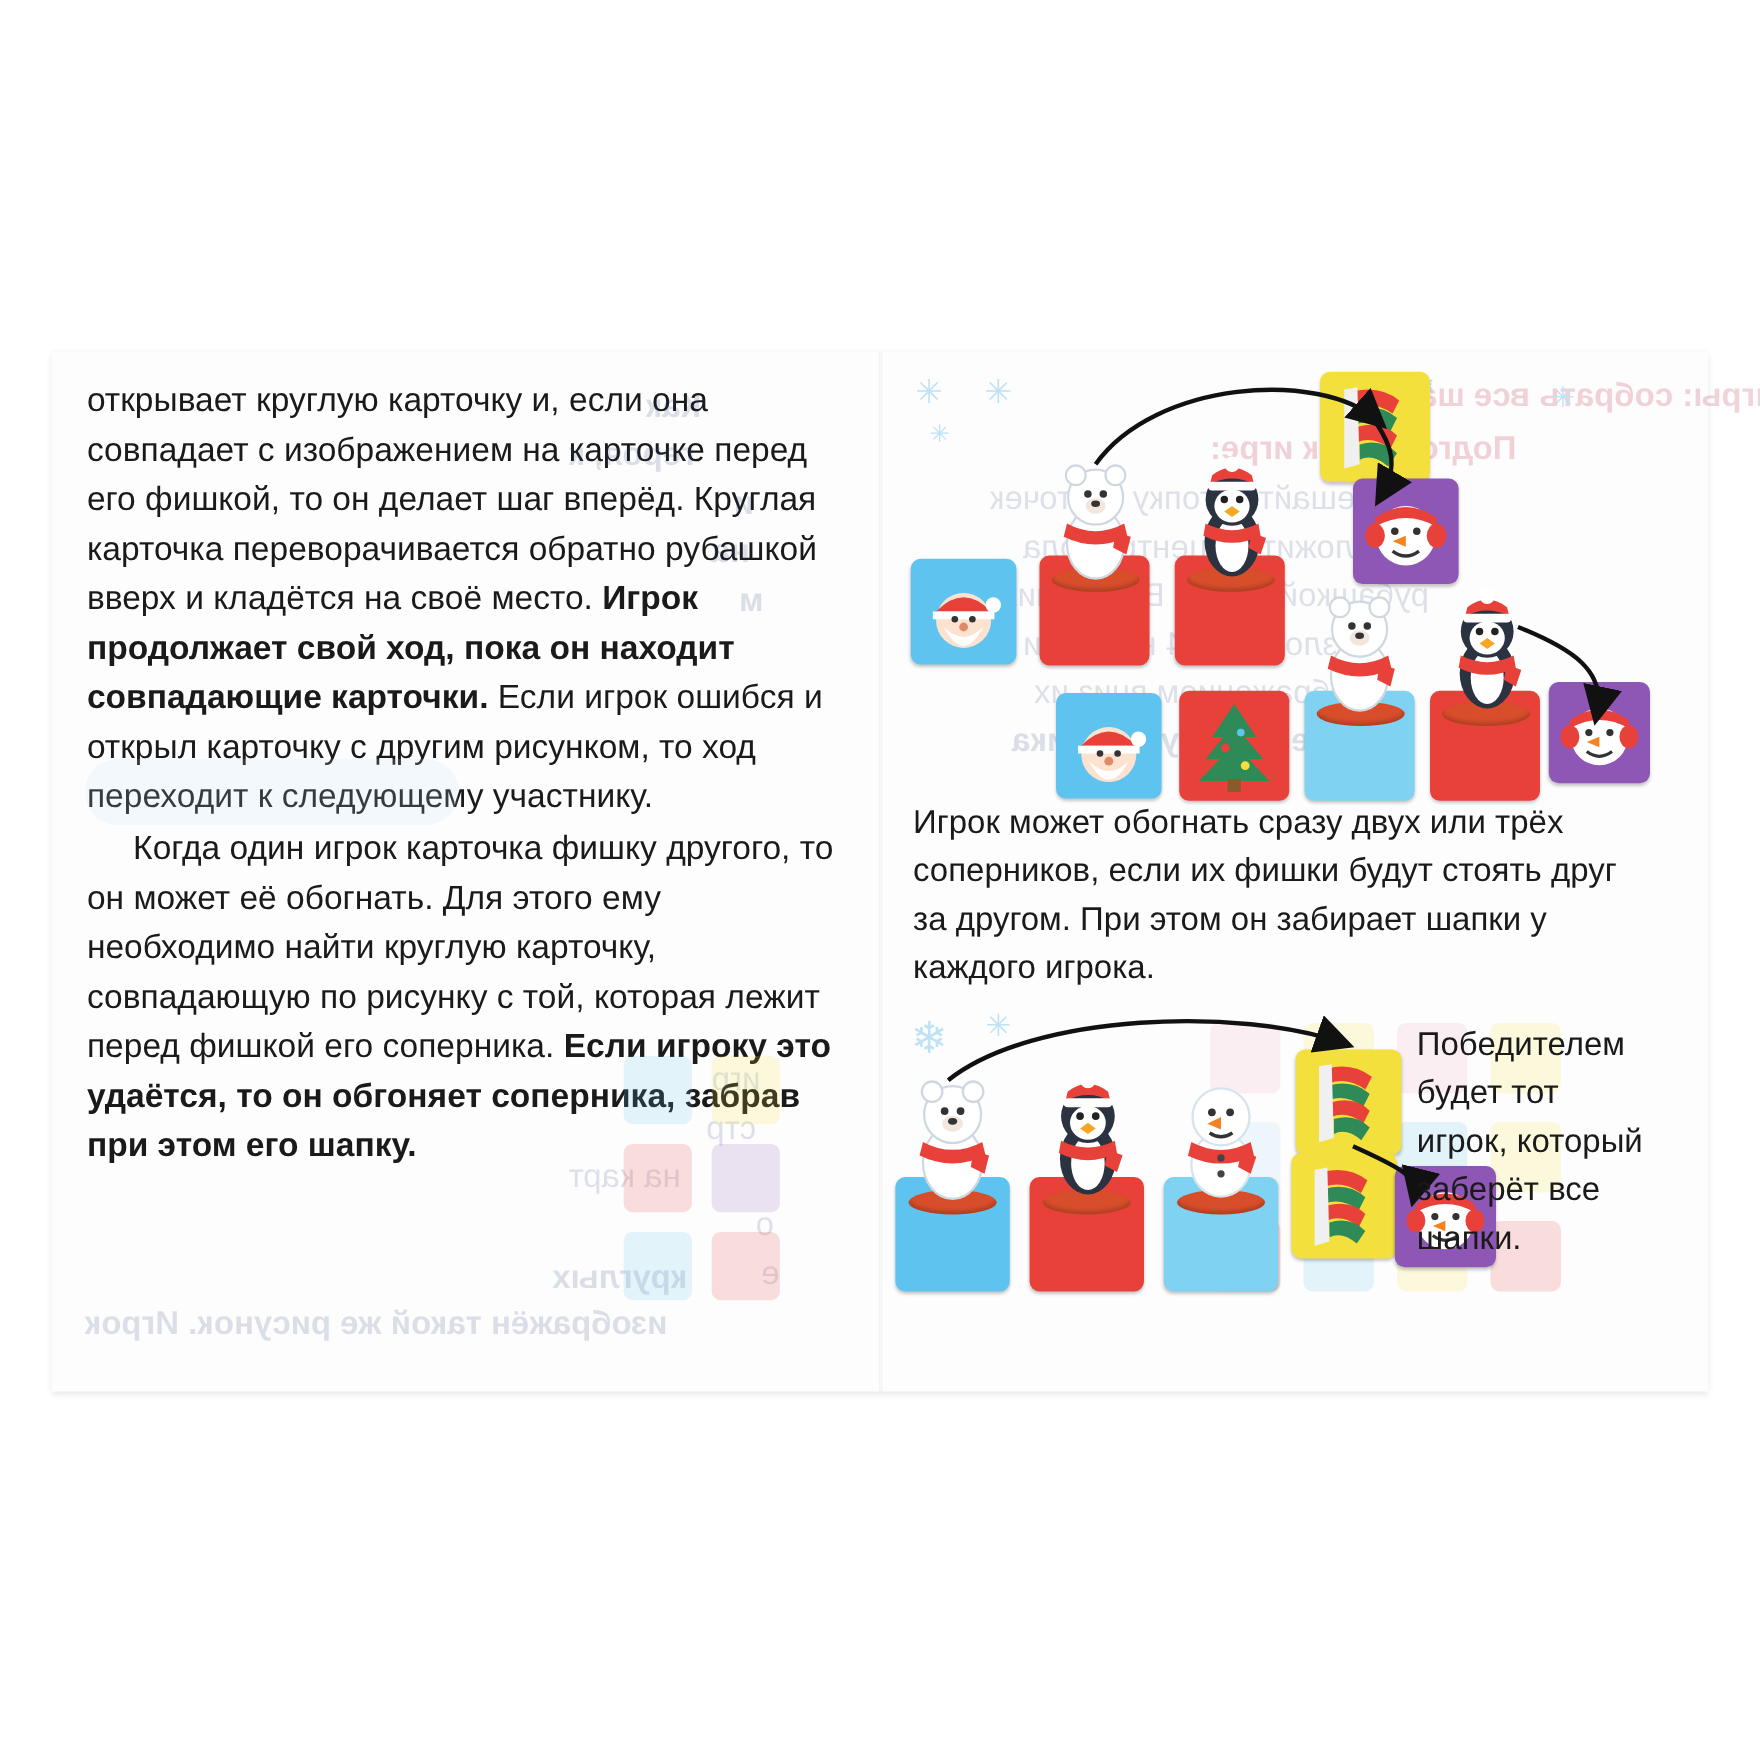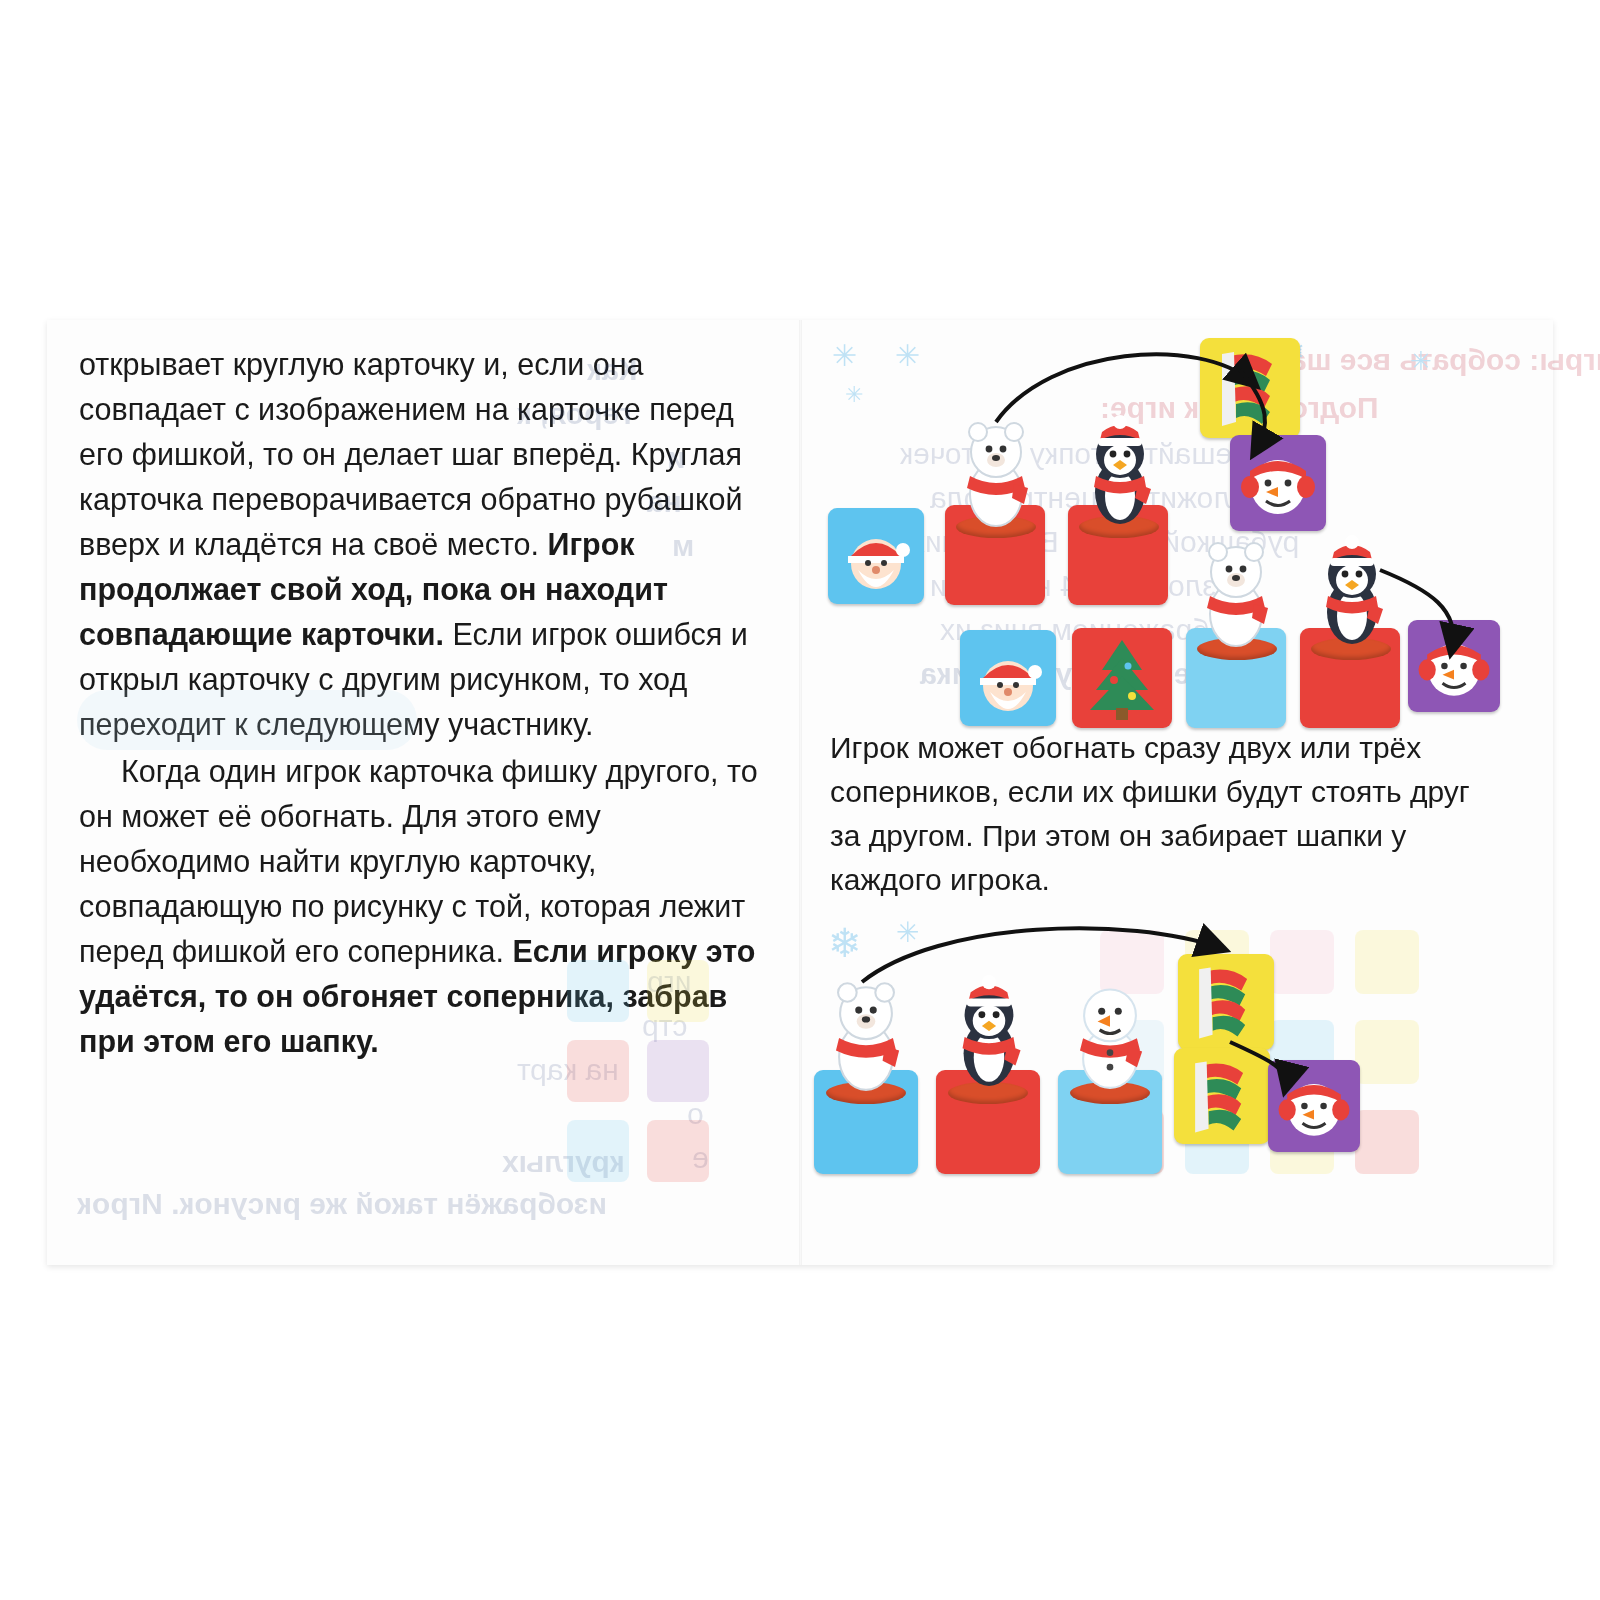--- a/index.html
+++ b/index.html
@@ -449,16 +449,17 @@
           <defs>
             <marker id="ah3" markerWidth="9" markerHeight="9" refX="6" refY="4.5" orient="auto">
               <path d="M0,0 L9,4.5 L0,9 z" fill="#111"></path>
             </marker>
           </defs>
           <path d="M62 62 C 140 0, 330 -4, 420 28" stroke="#111" stroke-width="4" fill="none" marker-end="url(#ah3)"></path>
           <path d="M430 122 C 470 140, 490 150, 486 166" stroke="#111" stroke-width="4" fill="none" marker-end="url(#ah3)"></path>
         </svg>
       </div>
 
+      <p class="right-text" style="position:absolute; left:488px; top:608px; width:215px;">Победителем будет тот игрок, который заберёт все шапки.</p>
 
     </div>
   </div>
 </div>
 
 </body></html>

